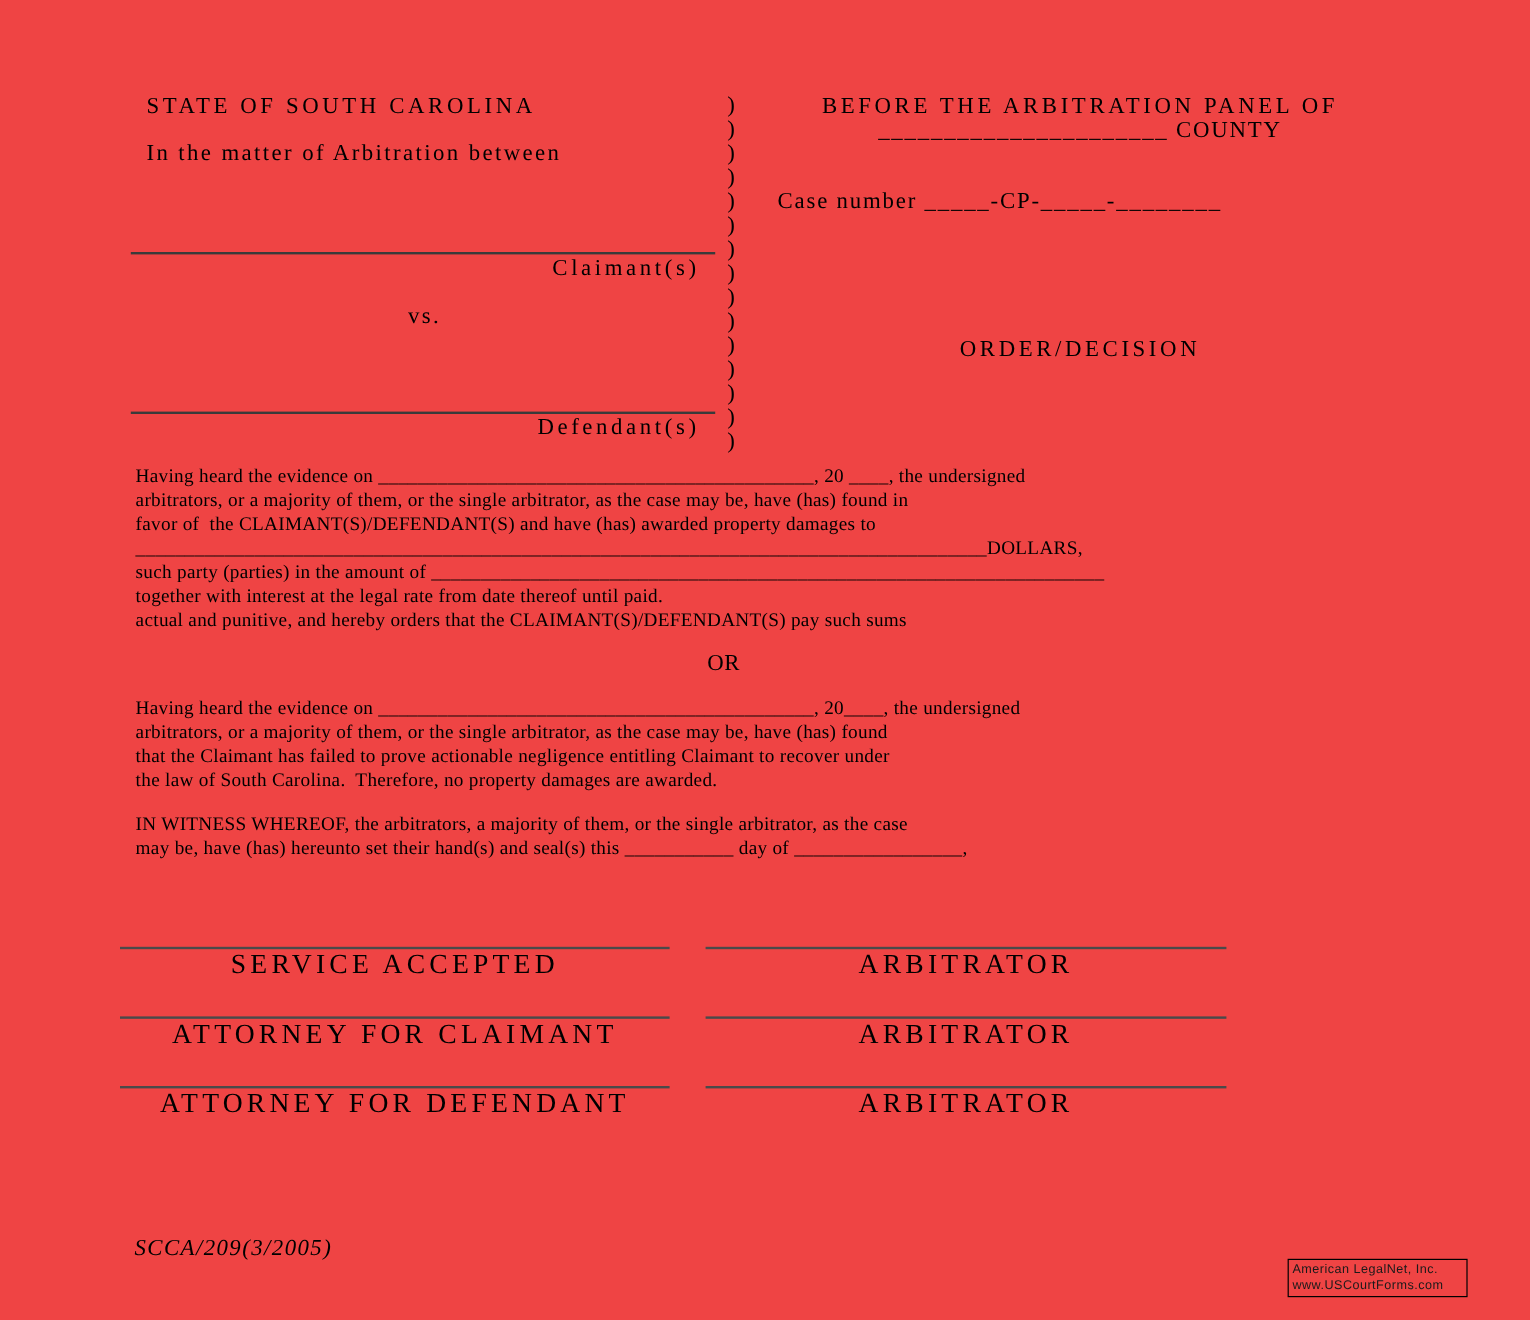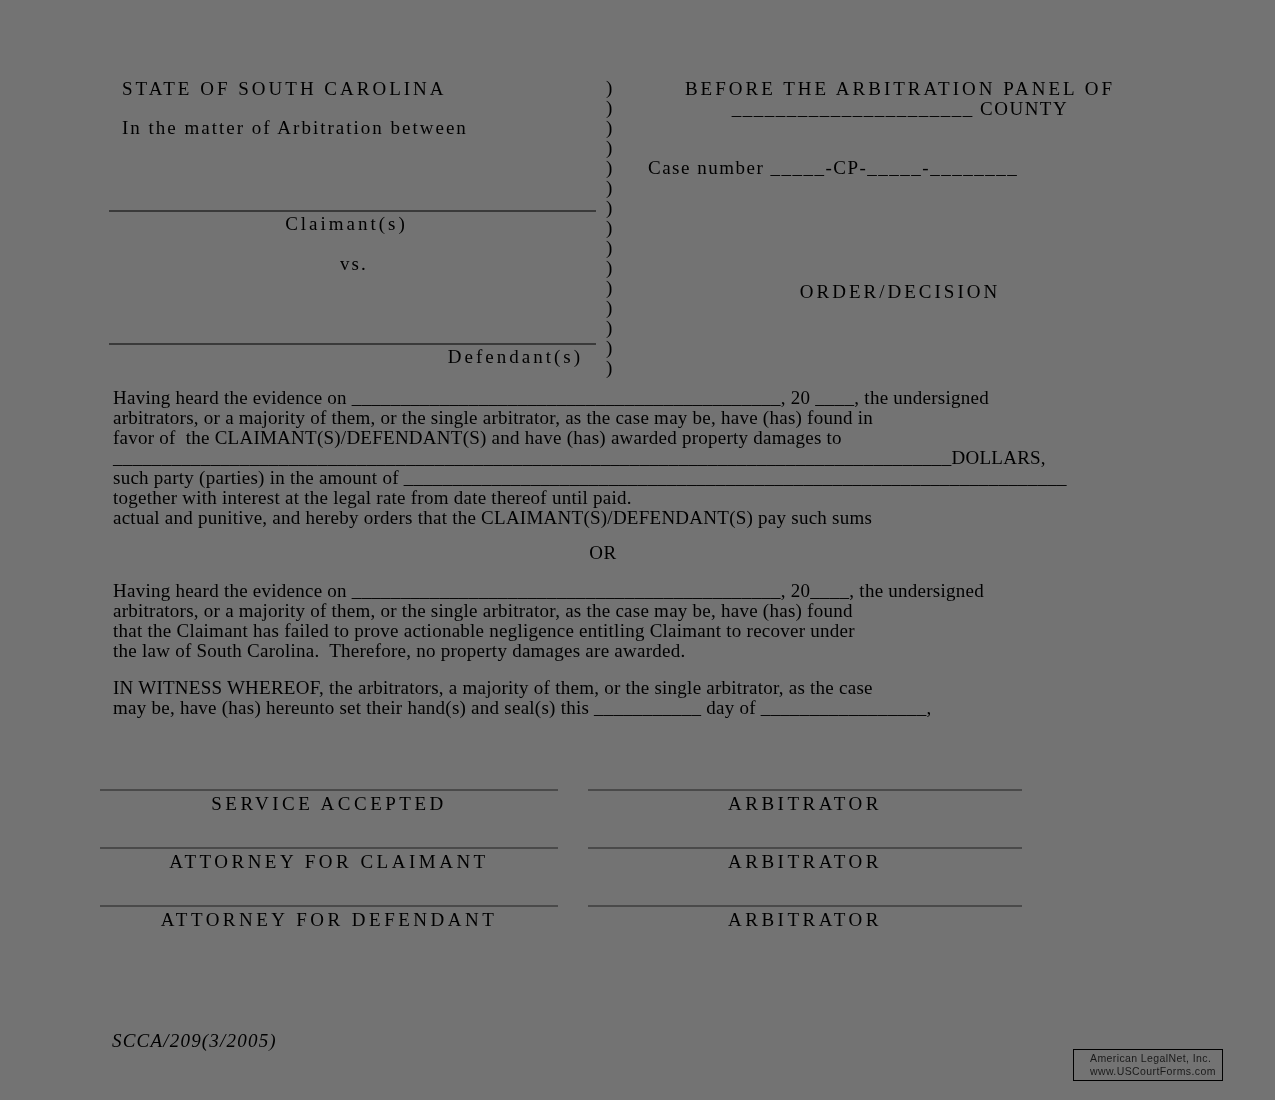--- a/index.html
+++ b/index.html
@@ -1,74 +1,74 @@
 <!DOCTYPE html>
 <html><head>
 <meta charset="utf-8">
 <style>
   html,body { margin:0; padding:0; background:#ffffff; }
   .page {
     position:relative;
     width:1275px; height:1100px;
-    background:#737373;
+    background:#ef4444;
     color:#000;
     font-family:"Liberation Serif", serif;
     overflow:hidden;
   }
   .abs { position:absolute; }
   .t19 { font-size:19px; line-height:20px; }
   .ls3 { letter-spacing:3px; }
   .ls2 { letter-spacing:2px; }
   .ls15 { letter-spacing:1.5px; }
   .center { text-align:center; }
   .right { text-align:right; }
   .pre { white-space:pre; }
 
   
   .state-title   { left:122px; top:79px;  }
   .before-title  { left:655px; top:79px;  width:490px; }
   .county-line   { left:655px; top:99px;  width:490px; }
   .matter-line   { left:122px; top:118px; }
   .case-line     { left:648px; top:158px; }
   .claimant-rule { left:109px; top:210px; width:487px; border-top:2px solid #3a3a3a; }
-  .claimant-label{ left:110px; top:214px; width:473px;text-align:center; }
+  .claimant-label{ left:110px; top:214px; width:473px; }
   .vs-label      { left:340px; top:254px; }
   .order-title   { left:655px; top:254px; width:490px;margin-top:28px; }
   .defendant-rule{ left:109px; top:343px; width:487px; border-top:2px solid #3a3a3a; }
   .defendant-label{ left:110px; top:347px; width:473px; }
   .paren-col     { left:606px; top:78px; }
   .paren         { font-size:19px; line-height:20px; }
 
   
   .body-block { left:113px; top:388px; width:980px; }
-  .pline { font-size:19px; line-height:20px; letter-spacing:0.25px; white-space:pre; }
+  .pline { font-size:16px; line-height:20px; letter-spacing:0.25px; white-space:pre; }
   .or-sep { font-size:19px; line-height:20px; text-align:center; margin:15px 0 18px 0; letter-spacing:0.5px; }
   .witness-block { margin-top:17px; }
 
   
   .sig-col {
     position:absolute;
     border-top:2px solid #4a4a4a;
     text-align:center;
     padding-top:3px;
-    font-size:19px; line-height:20px;
+    font-size:23px; line-height:20px;
     letter-spacing:3.5px;
   }
   .sig-l { left:100px; width:458px; }
   .sig-r { left:588px; width:434px; }
   .row1 { top:789px; }
   .row2 { top:847px; }
   .row3 { top:905px; }
 
   
   .form-number { left:112px; top:1031px; font-size:19px; line-height:20px; letter-spacing:1.2px;font-style:italic; }
   .vendor-box {
     left:1073px; top:1049px; width:150px;
     border:1px solid #000;
-    padding:2px 3px 3px 16px;
+    padding:2px 3px 3px 3px;
     font-family:"Liberation Sans", sans-serif;
     font-size:10.5px; line-height:12.5px;
     letter-spacing:0.4px;
     color:#1a1a1a;
     box-sizing:border-box;
   }
 </style>
 </head>
 <body>
 

